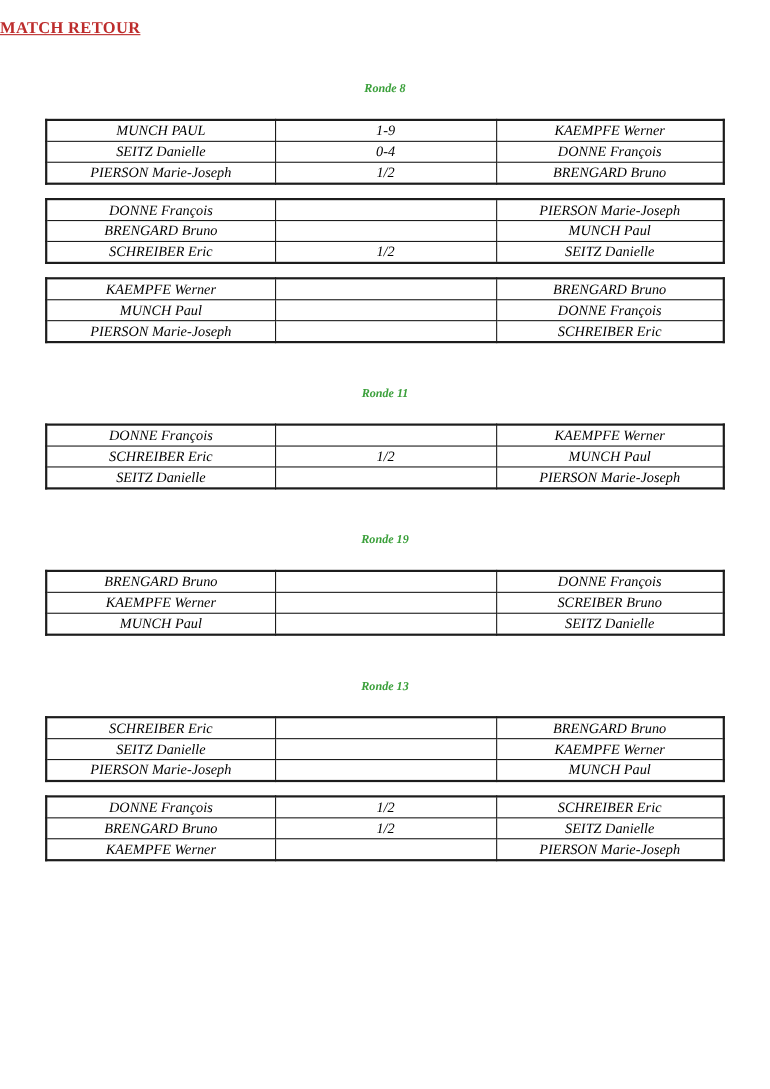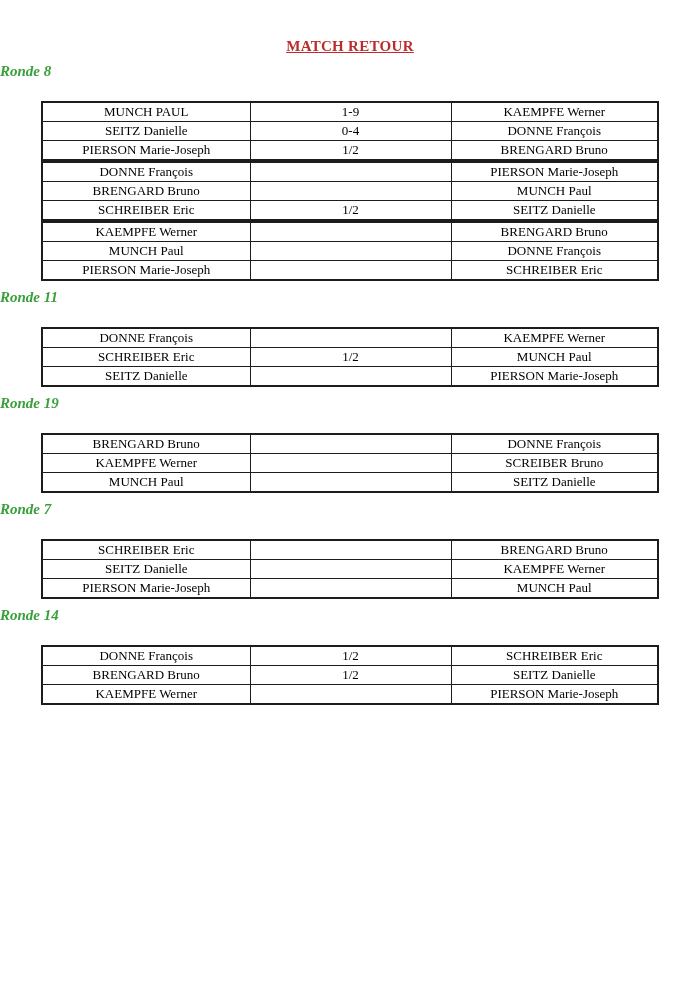--- a/index.html
+++ b/index.html
@@ -10,44 +10,45 @@
   html,body{margin:0;padding:0;background:#ffffff;}
   body{
     width:700px;height:990px;
     font-family:"Liberation Serif", serif;
     color:#000;
     overflow:hidden;
   }
   .page{width:700px;height:990px;}
   .doc-title{
     margin:0;
-    padding-top:38px;
-    text-align:center;
+    padding-top:18px;
+    text-align:left;
     font-size:15px;
     font-weight:bold;
     letter-spacing:0.3px;
     color:var(--title-red);
   }
   .doc-title .underlined{
     text-decoration:underline;
   }
   .round-title{
-    margin:8px 0 21px 0;
-    text-align:left;
-    font-size:15px;
+    margin:40px 0 21px 0;
+    text-align:center;
+    font-size:11px;
     font-weight:bold;
     font-style:italic;
     color:var(--round-green);
   }
   table.pairings{
     width:616px;
-    margin:0 auto;
+    margin:12px auto;
     border-collapse:collapse;
     table-layout:fixed;
     border:2px solid var(--border-col);
+    font-style:italic;
   }
   table.pairings td{
     border:1px solid var(--border-col);
     height:18px;
     line-height:18px;
     padding:0 4px;
     text-align:center;
     font-size:13px;
     white-space:nowrap;
     overflow:hidden;
@@ -194,49 +195,48 @@
             <tr>
               <td>MUNCH Paul</td>
               <td></td>
               <td>SEITZ Danielle</td>
             </tr>
           </tbody>
     </table>
   </section>
 
   <section class="round">
-    <h2 class="round-title">Ronde 7</h2>
-    <table class="pairings">
-      <colgroup>
-        <col class="c-white">
-            <col class="c-result">
-            <col class="c-black">
-      </colgroup>
-      <tbody>
-            <tr>
-              <td>SCHREIBER Eric</td>
-              <td></td>
-              <td>BRENGARD Bruno</td>
-            </tr>
-            <tr>
-              <td>SEITZ Danielle</td>
-              <td></td>
-              <td>KAEMPFE Werner</td>
-            </tr>
-            <tr>
-              <td>PIERSON Marie-Joseph</td>
-              <td></td>
-              <td>MUNCH Paul</td>
-            </tr>
-          </tbody>
-    </table>
-  </section>
-
-  <section class="round">
-    <h2 class="round-title">Ronde 14</h2>
+    <h2 class="round-title">Ronde 13</h2>
+    <table class="pairings">
+      <colgroup>
+        <col class="c-white">
+            <col class="c-result">
+            <col class="c-black">
+      </colgroup>
+      <tbody>
+            <tr>
+              <td>SCHREIBER Eric</td>
+              <td></td>
+              <td>BRENGARD Bruno</td>
+            </tr>
+            <tr>
+              <td>SEITZ Danielle</td>
+              <td></td>
+              <td>KAEMPFE Werner</td>
+            </tr>
+            <tr>
+              <td>PIERSON Marie-Joseph</td>
+              <td></td>
+              <td>MUNCH Paul</td>
+            </tr>
+          </tbody>
+    </table>
+  </section>
+
+  <section class="round">
     <table class="pairings">
       <colgroup>
         <col class="c-white">
             <col class="c-result">
             <col class="c-black">
       </colgroup>
       <tbody>
             <tr>
               <td>DONNE François</td>
               <td>1/2</td>

